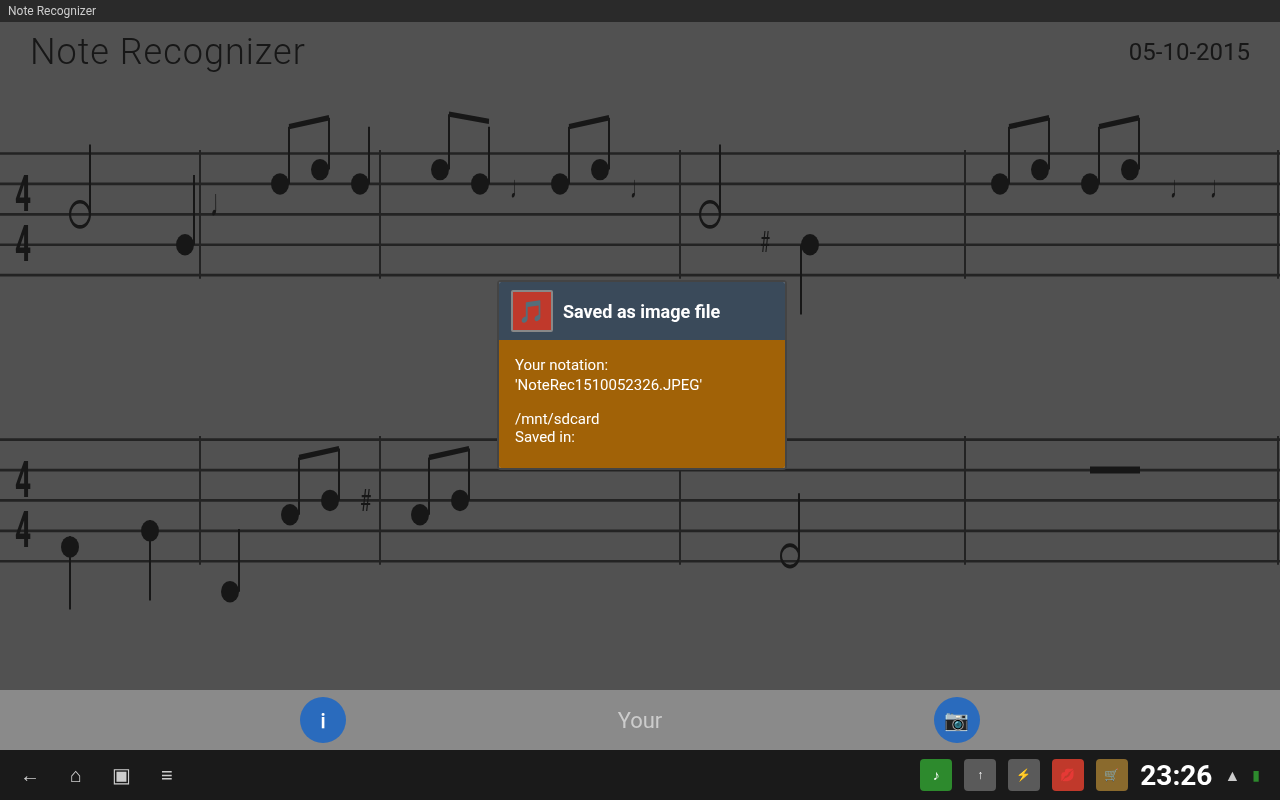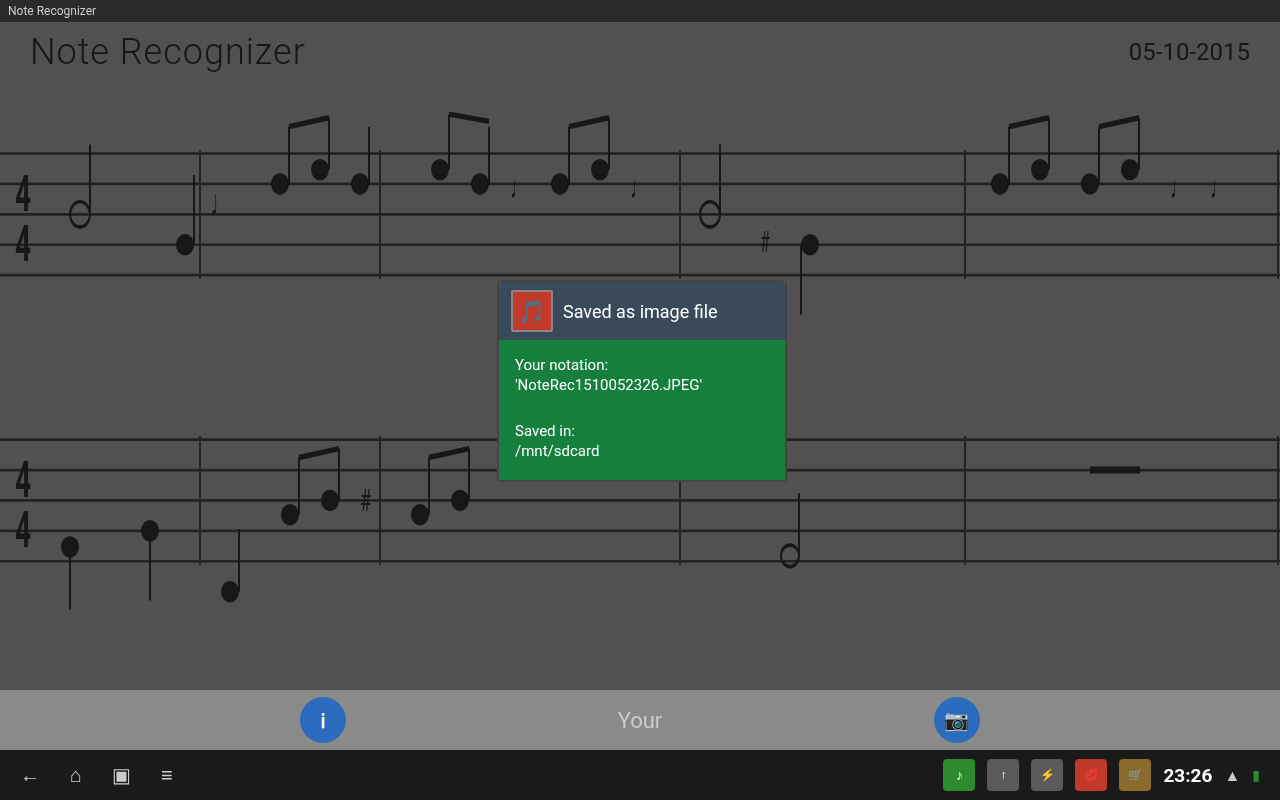--- a/index.html
+++ b/index.html
@@ -107,36 +107,36 @@
       justify-content: center;
       overflow: hidden;
       flex-shrink: 0;
     }
     #dialog-icon-inner {
       font-size: 22px;
     }
     #dialog-title {
       color: #ffffff;
       font-size: 18px;
-      font-weight: 400;
+      font-weight: 700;
       text-align: right;
     }
     #dialog-body {
       padding: 16px 16px 20px 16px;
-      background: #15803d;
+      background: #a16207;
     }
     #dialog-notation-label {
       color: #ffffff;
       font-size: 15px;
       margin-bottom: 2px;
     }
     #dialog-notation-value {
       color: #ffffff;
       font-size: 15px;
-      margin-bottom: 28px;
+      margin-bottom: 16px;
     }
     #dialog-saved-label {
       color: #ffffff;
       font-size: 15px;
       margin-bottom: 2px;
     }
     #dialog-saved-value {
       color: #ffffff;
       font-size: 15px;
     }
@@ -209,21 +209,21 @@
       justify-content: center;
       cursor: pointer;
     }
     .nav-green { background: #2d8a2d; }
     .nav-green2 { background: #5a5a5a; }
     .nav-usb { background: #5a5a5a; }
     .nav-red { background: #c0392b; }
     .nav-shop { background: #8a6a2d; }
     #nav-time {
       color: #ffffff;
-      font-size: 19px;
+      font-size: 28px;
       font-weight: bold;
     }
     .wifi-icon {
       color: #ccc;
       font-size: 16px;
     }
     .battery-icon {
       color: #2d8a2d;
       font-size: 14px;
     }
@@ -372,22 +372,22 @@
   <div id="dialog">
     <div id="dialog-header">
       <div id="dialog-icon">
         <span id="dialog-icon-inner">🎵</span>
       </div>
       <span id="dialog-title">Saved as image file</span>
     </div>
     <div id="dialog-body">
       <div id="dialog-notation-label">Your notation:</div>
       <div id="dialog-notation-value">'NoteRec1510052326.JPEG'</div>
+      <div id="dialog-saved-value">/mnt/sdcard</div>
       <div id="dialog-saved-label">Saved in:</div>
-      <div id="dialog-saved-value">/mnt/sdcard</div>
     </div>
   </div>
 </div>
 
 <div id="action-bar">
   <div class="action-btn-circle">
     <span class="icon-text">ℹ</span>
   </div>
   <span id="done-btn">Your</span>
   <div class="action-btn-circle">

